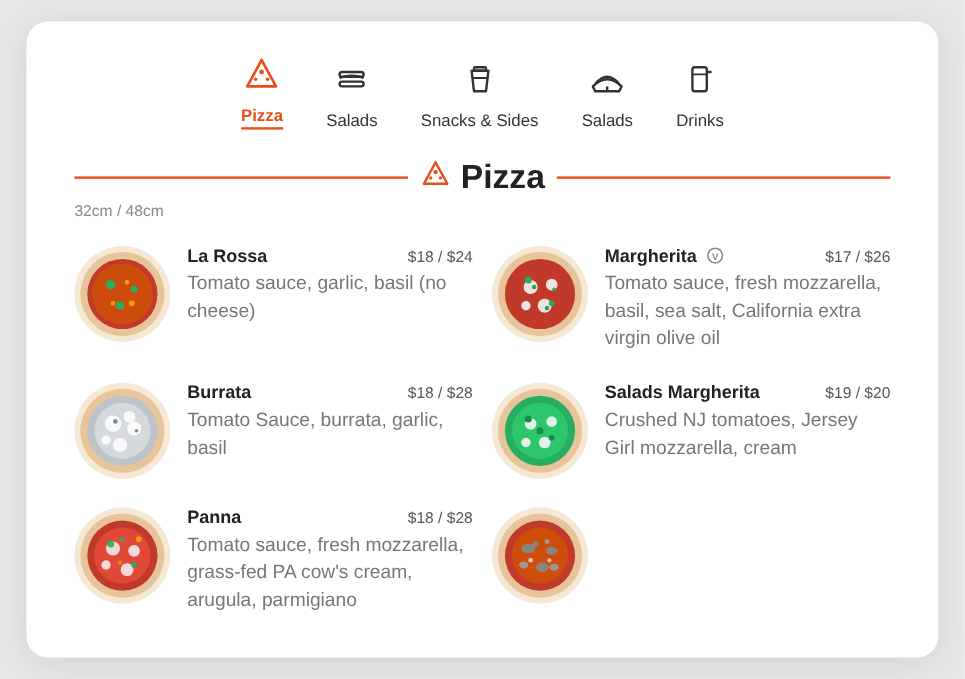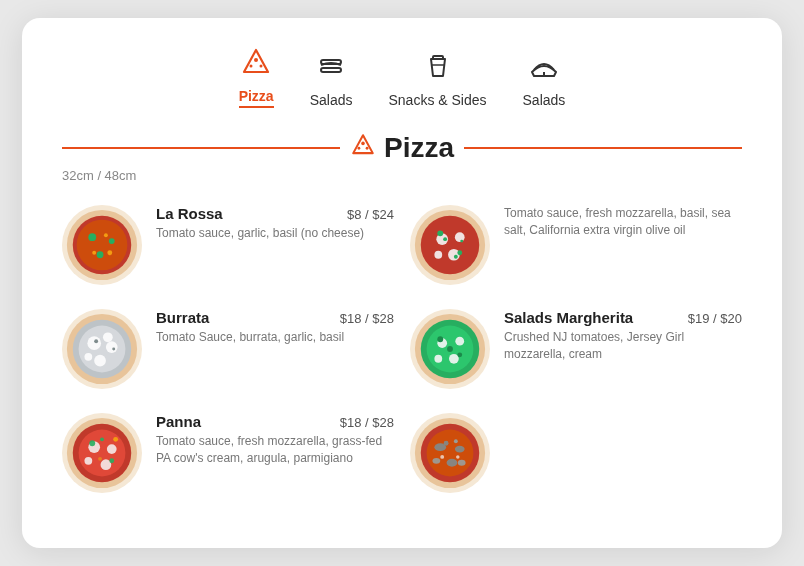--- a/index.html
+++ b/index.html
@@ -127,21 +127,21 @@
       align-items: center;
       gap: 5px;
     }
     .item-price {
       font-size: 13px;
       color: #555;
       white-space: nowrap;
       font-weight: 500;
     }
     .item-desc {
-      font-size: 12px;
+      font-size: 16px;
       color: #777;
       line-height: 1.45;
     }
     
     .pizza-svg {
       width: 78px;
       height: 78px;
     }
   </style>
 </head>
@@ -183,20 +183,30 @@
     </a>
     <a class="nav-item">
       <span class="nav-icon">
         <svg width="32" height="32" viewBox="0 0 32 32" fill="none">
           <path d="M6 20 Q16 8 26 20" fill="none" stroke="#333" stroke-width="2"></path>
           <path d="M4 22 Q16 10 28 22 L26 26 H6 Z" fill="none" stroke="#333" stroke-width="2" stroke-linejoin="round"></path>
           <line x1="16" y1="22" x2="16" y2="26" stroke="#333" stroke-width="2"></line>
         </svg>
       </span>
       <span class="nav-label">Salads</span>
+    </a>
+    <a class="nav-item">
+      <span class="nav-icon">
+        <svg width="32" height="32" viewBox="0 0 32 32" fill="none">
+          <rect x="10" y="6" width="12" height="20" rx="2" fill="none" stroke="#333" stroke-width="2"></rect>
+          <line x1="10" y1="12" x2="22" y2="12" stroke="#333" stroke-width="1.5"></line>
+          <line x1="22" y1="10" x2="26" y2="10" stroke="#333" stroke-width="2"></line>
+        </svg>
+      </span>
+      <span class="nav-label">Drinks</span>
     </a>
   </nav>
 
   <div class="section-header">
     <div class="section-title">
       <span class="pizza-icon">
         <svg width="26" height="26" viewBox="0 0 32 32" fill="none">
           <polygon points="16,4 28,26 4,26" fill="none" stroke="#e84e1b" stroke-width="2.5" stroke-linejoin="round"></polygon>
           <circle cx="16" cy="14" r="2.2" fill="#e84e1b"></circle>
           <circle cx="11" cy="20" r="1.7" fill="#e84e1b"></circle>
@@ -220,21 +230,21 @@
           <circle cx="50" cy="36" r="3" fill="#27ae60"></circle>
           <circle cx="38" cy="50" r="3.5" fill="#27ae60"></circle>
           <circle cx="48" cy="48" r="2.5" fill="#f39c12"></circle>
           <circle cx="32" cy="48" r="2" fill="#f39c12"></circle>
           <circle cx="44" cy="30" r="2" fill="#f39c12"></circle>
         </svg>
       </div>
       <div class="menu-info">
         <div class="menu-item-header">
           <span class="item-name">La Rossa</span>
-          <span class="item-price">$8 / $24</span>
+          <span class="item-price">$18 / $24</span>
         </div>
         <p class="item-desc">Tomato sauce, garlic, basil (no cheese)</p>
       </div>
     </div>
 
     <div class="menu-item">
       <div class="menu-img">
         <svg class="pizza-svg" viewBox="0 0 80 80">
           <circle cx="40" cy="40" r="36" fill="#e8c49a"></circle>
           <circle cx="40" cy="40" r="30" fill="#c0392b"></circle>
@@ -243,20 +253,30 @@
           <circle cx="44" cy="50" r="6" fill="#f5f5f5" opacity="0.9"></circle>
           <circle cx="28" cy="50" r="4" fill="#f5f5f5" opacity="0.9"></circle>
           <circle cx="35" cy="34" r="2" fill="#27ae60"></circle>
           <circle cx="52" cy="36" r="1.5" fill="#27ae60"></circle>
           <circle cx="46" cy="52" r="2" fill="#27ae60"></circle>
           <circle cx="30" cy="28" r="3" fill="#27ae60"></circle>
           <circle cx="50" cy="48" r="2.5" fill="#27ae60"></circle>
         </svg>
       </div>
       <div class="menu-info">
+        <div class="menu-item-header">
+          <span class="item-name">
+            <span>Margherita</span>
+            <svg width="14" height="14" viewBox="0 0 16 16" style="display:inline;vertical-align:middle;margin-left:3px;">
+              <circle cx="8" cy="8" r="7" fill="none" stroke="#888" stroke-width="1.5"></circle>
+              <text x="8" y="12" text-anchor="middle" font-size="9" fill="#888" font-weight="bold">V</text>
+            </svg>
+          </span>
+          <span class="item-price">$17 / $26</span>
+        </div>
         <p class="item-desc">Tomato sauce, fresh mozzarella, basil, sea salt, California extra virgin olive oil</p>
       </div>
     </div>
 
     <div class="menu-item">
       <div class="menu-img">
         <svg class="pizza-svg" viewBox="0 0 80 80">
           <circle cx="40" cy="40" r="36" fill="#e8c49a"></circle>
           <circle cx="40" cy="40" r="30" fill="#bdc3c7"></circle>
           <circle cx="40" cy="40" r="24" fill="#d5d8dc"></circle>

